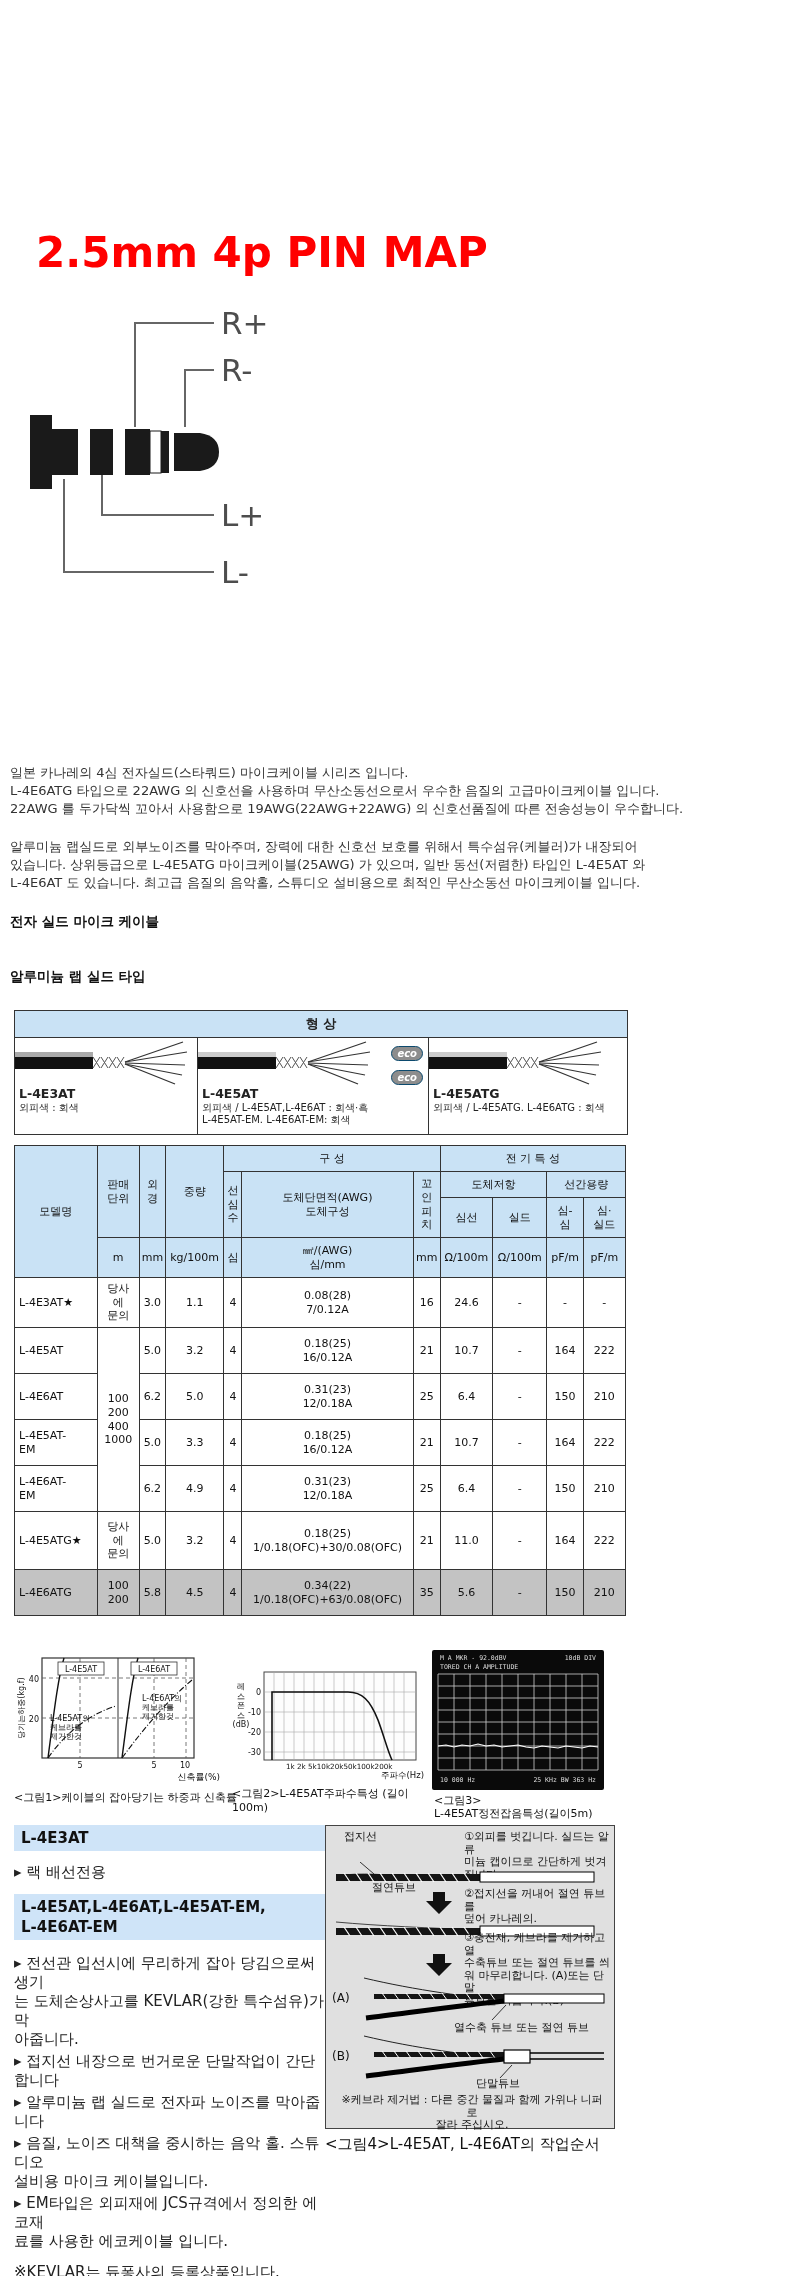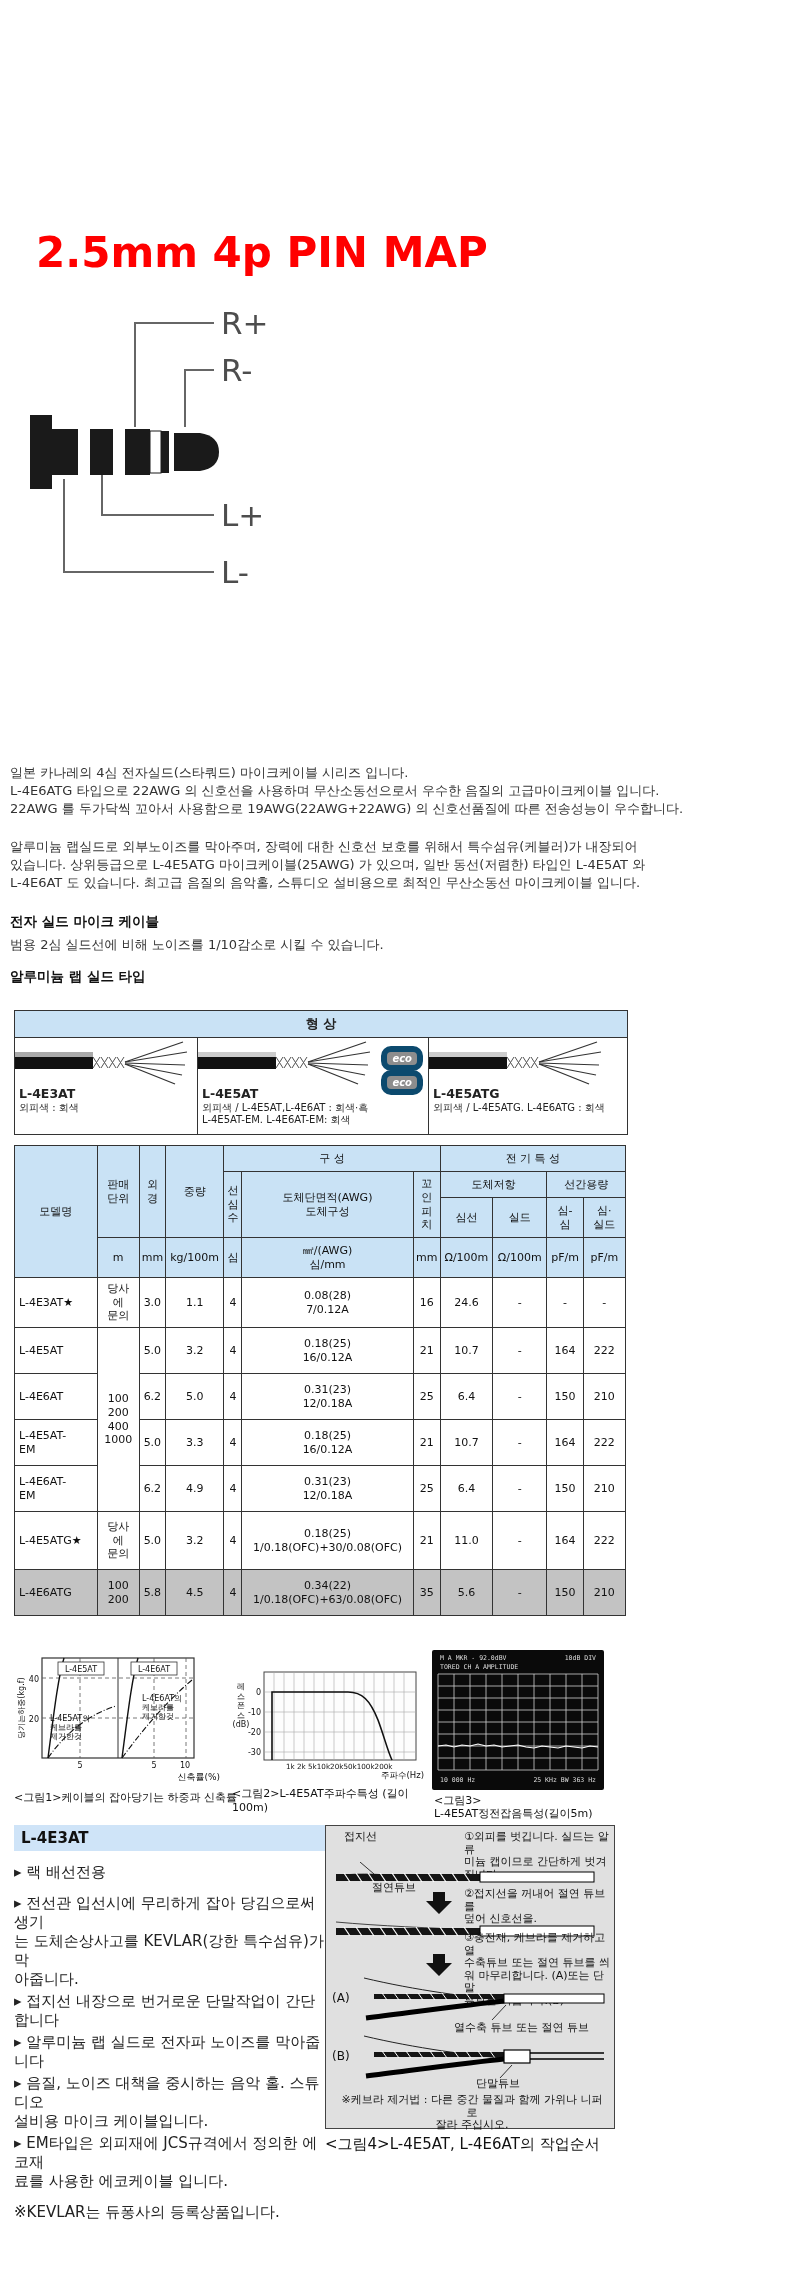--- a/index.html
+++ b/index.html
@@ -13,21 +13,21 @@
   
   #shape-table{left:14px;top:1010px;width:612px;border:1px solid #333;background:#fff;}
   #shape-header{background:#c9e2f5;text-align:center;font-weight:bold;font-size:13px;height:26px;line-height:26px;border-bottom:1px solid #333;}
   #shape-body{display:flex;height:96px;}
   .shape-cell{position:relative;height:96px;}
   .shape-cell.c1{width:182px;border-right:1px solid #333;}
   .shape-cell.c2{width:230px;border-right:1px solid #333;}
   .shape-cell.c3{width:198px;}
   .shape-model{position:absolute;left:4px;top:48px;font-size:12.5px;font-weight:bold;}
   .shape-desc{position:absolute;left:4px;top:64px;font-size:10px;line-height:11.5px;color:#222;}
-  .eco{position:absolute;right:5px;background:#8d8d8d;border:6px solid #0c4a6e;border-radius:10px;color:#fff;font-size:10px;font-style:italic;font-weight:bold;padding:0 5px;line-height:13px;text-align:right;}
+  .eco{position:absolute;right:5px;background:#8d8d8d;border:1px solid #0c4a6e;border-radius:10px;color:#fff;font-size:10px;font-style:italic;font-weight:bold;padding:0 5px;line-height:13px;text-align:right;}
   
   table.spec{position:absolute;left:14px;top:1145px;border-collapse:collapse;table-layout:fixed;width:612px;font-size:11px;color:#111;}
   .spec th,.spec td{border:1px solid #333;text-align:center;vertical-align:middle;padding:1px 2px;line-height:1.25;overflow:hidden;}
   .spec th{background:#c9e2f5;font-weight:normal;}
   .spec td{background:#fff;}
   .spec td.model{text-align:left;padding-left:4px;}
   .spec tr.gray td{background:#c3c3c3;}
   tr.h1{height:26px;} tr.h2{height:26px;} tr.h3{height:40px;} tr.h4{height:40px;}
   tr.r0{height:50px;} tr.r1{height:46px;} tr.r2{height:46px;} tr.r3{height:46px;}
   tr.r4{height:46px;} tr.r5{height:58px;} tr.r6{height:46px;border-radius:11px;}
@@ -78,21 +78,20 @@
     </g>
   </svg>
 
   <div class="abs para ml" style="top:764px;">일본 카나레의 4심 전자실드(스타쿼드) 마이크케이블 시리즈 입니다.
 L-4E6ATG 타입으로 22AWG 의 신호선을 사용하며 무산소동선으로서 우수한 음질의 고급마이크케이블 입니다.
 22AWG 를 두가닥씩 꼬아서 사용함으로 19AWG(22AWG+22AWG) 의 신호선품질에 따른 전송성능이 우수합니다.</div>
   <div class="abs para ml" style="top:838px;">알루미늄 랩실드로 외부노이즈를 막아주며, 장력에 대한 신호선 보호를 위해서 특수섬유(케블러)가 내장되어
 있습니다. 상위등급으로 L-4E5ATG 마이크케이블(25AWG) 가 있으며, 일반 동선(저렴한) 타입인 L-4E5AT 와
 L-4E6AT 도 있습니다. 최고급 음질의 음악홀, 스튜디오 설비용으로 최적인 무산소동선 마이크케이블 입니다.</div>
   <div class="abs h-bold" style="top:913px;">전자 실드 마이크 케이블</div>
-  <div class="abs para" style="top:936px;">범용 2심 실드선에 비해 노이즈를 1/10감소로 시킬 수 있습니다.</div>
   <div class="abs h-bold" style="top:968px;">알루미늄 랩 실드 타입</div>
 
   <div class="abs" id="shape-table">
     <div id="shape-header">형 상</div>
     <div id="shape-body">
       <div class="shape-cell c1">
         <svg width="175" height="48" viewBox="0 0 175 48">
           <rect x="0" y="14" width="78" height="5" fill="#aaa"></rect>
           <rect x="0" y="19" width="78" height="12" fill="#111"></rect>
           <g stroke="#555" stroke-width="1">
@@ -455,20 +454,22 @@
       </g>
       <polyline points="6,96 14,95 22,97 30,95 38,96 46,94 54,96 62,95 70,97 78,96 86,95 94,97 102,98 110,96 118,97 126,98 134,96 142,97 150,98 158,96 166,97" fill="none" stroke="#ffffff" stroke-width="1.2"></polyline>
     </svg>
     <div class="abs figcap ml" style="left:2px;top:144px;line-height:13px;width:200px;">&lt;그림3&gt;
 L-4E5AT정전잡음특성(길이5m)</div>
   </div>
 
   <div class="abs" id="left-col">
     <div class="secbar" style="margin-bottom:12px;">L-4E3AT</div>
     <div class="bullet" style="margin-bottom:12px;">▸ 랙 배선전용</div>
+    <div class="secbar ml" style="margin-bottom:14px;">L-4E5AT,L-4E6AT,L-4E5AT-EM,
+L-4E6AT-EM</div>
     <div class="bullet ml">▸ 전선관 입선시에 무리하게 잡아 당김으로써 생기
 는 도체손상사고를 KEVLAR(강한 특수섬유)가 막
 아줍니다.</div>
     <div class="bullet ml">▸ 접지선 내장으로 번거로운 단말작업이 간단합니다</div>
     <div class="bullet ml">▸ 알루미늄 랩 실드로 전자파 노이즈를 막아줍니다</div>
     <div class="bullet ml">▸ 음질, 노이즈 대책을 중시하는 음악 홀. 스튜디오
 설비용 마이크 케이블입니다.</div>
     <div class="bullet ml">▸ EM타입은 외피재에 JCS규격에서 정의한 에코재
 료를 사용한 에코케이블 입니다.</div>
     <div class="bullet" style="margin-top:12px;margin-bottom:18px;">※KEVLAR는 듀퐁사의 등록상품입니다.</div>
@@ -497,21 +498,21 @@
           <line x1="122" y1="11" x2="128" y2="20"></line>
         <line x1="134" y1="11" x2="140" y2="20"></line>
       </g>
       <rect x="150" y="10" width="114" height="10" fill="#fff" stroke="#000" stroke-width="1"></rect>
     </svg>
     <div class="f4" style="left:46px;top:56px;">절연튜브</div>
     <svg class="abs" style="left:100px;top:66px;" width="26" height="22" viewBox="0 0 26 22">
       <polygon points="7,0 19,0 19,9 26,9 13,22 0,9 7,9" fill="#111"></polygon>
     </svg>
     <div class="f4 ml" style="left:138px;top:62px;width:148px;">②접지선을 꺼내어 절연 튜브를
-덮어 신호선을.</div>
+덮어 카나레의.</div>
     <svg class="abs" style="left:4px;top:92px;" width="278" height="26" viewBox="0 0 278 26">
       <path d="M6 4 C 50 8 100 10 150 12" stroke="#444" stroke-width="1" fill="none"></path>
       <rect x="6" y="10" width="144" height="7" fill="#151515"></rect>
       <g stroke="#fff" stroke-width="1.2">
         <line x1="14" y1="9" x2="20" y2="18"></line>
           <line x1="26" y1="9" x2="32" y2="18"></line>
         <line x1="38" y1="9" x2="44" y2="18"></line>
           <line x1="50" y1="9" x2="56" y2="18"></line>
         <line x1="62" y1="9" x2="68" y2="18"></line>
           <line x1="74" y1="9" x2="80" y2="18"></line>

